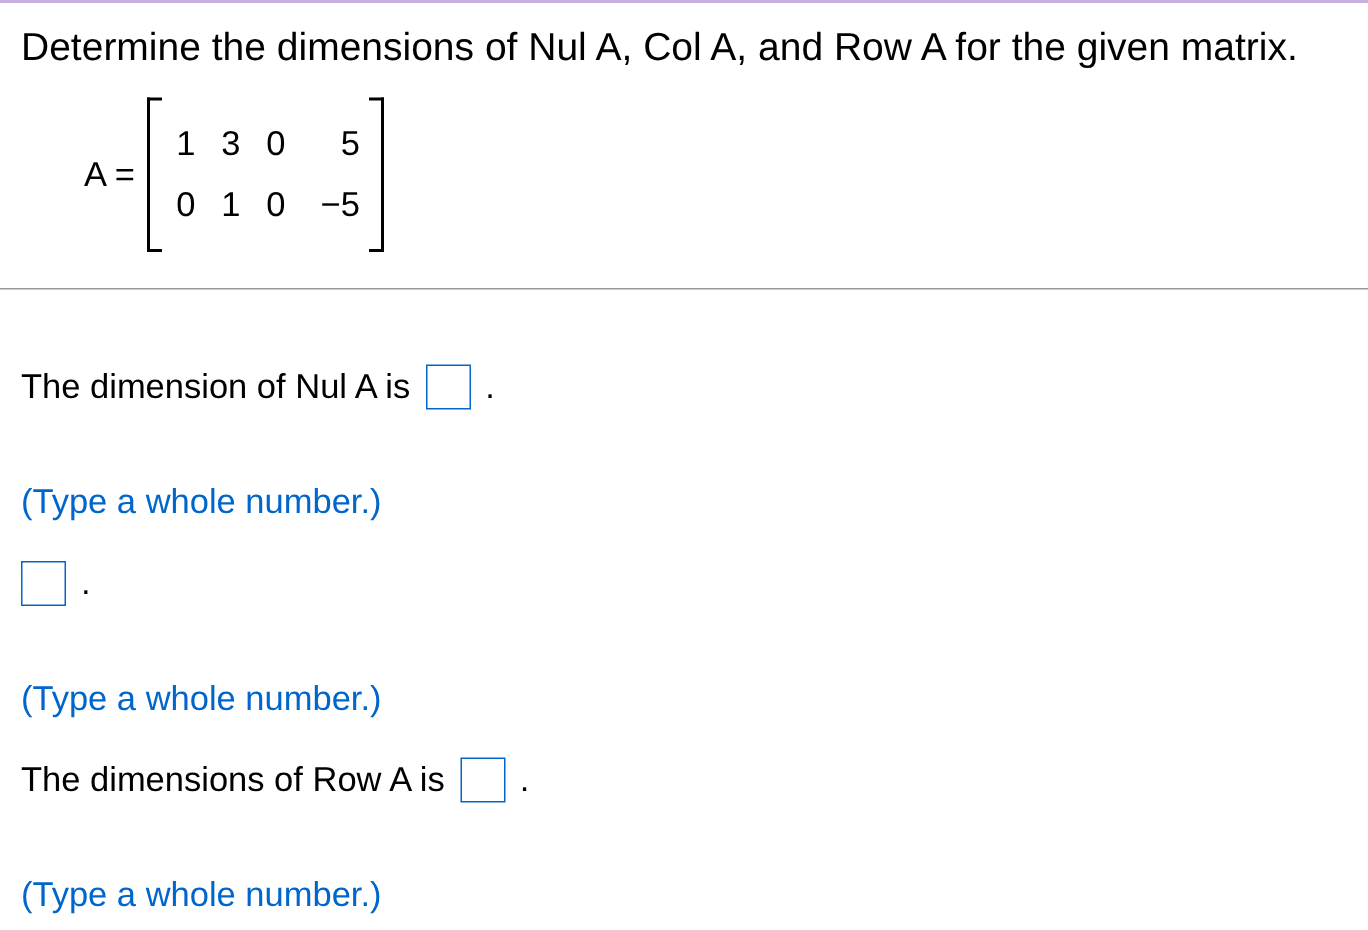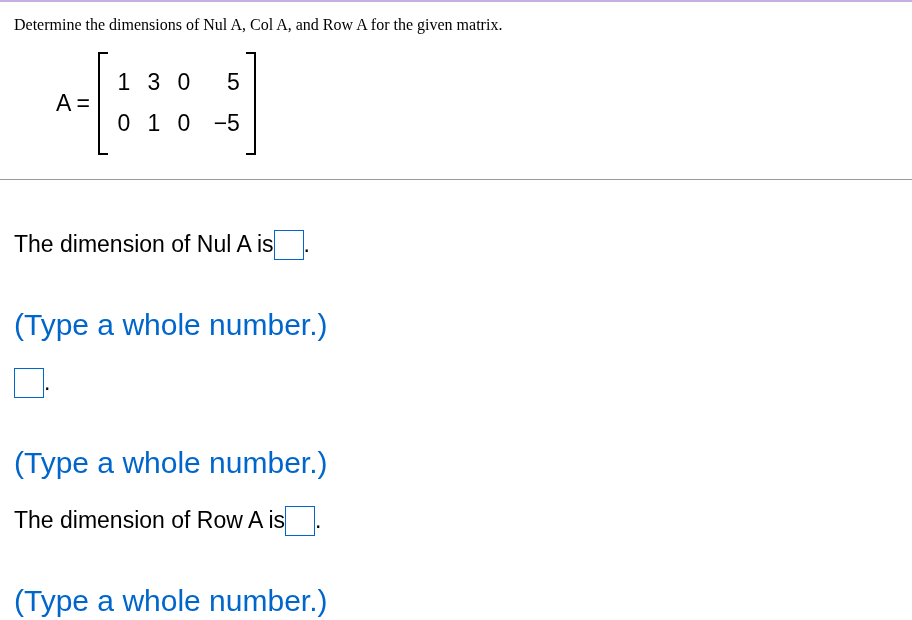--- a/index.html
+++ b/index.html
@@ -17,24 +17,23 @@
       position: relative;
     }
     .top-border {
       border-top: 2px solid #c5b0e0;
       margin: 0;
     }
     .question-area {
       padding: 14px 14px 24px 14px;
     }
     .question-text {
-      font-size: 16px;
+      font-size: 26px;
       color: #000;
       margin-bottom: 18px;
-      font-family: Liberation Serif, serif;
     }
     .matrix-container {
       display: flex;
       align-items: center;
       margin-left: 42px;
       margin-top: 8px;
     }
     .matrix-label {
       font-size: 23px;
       margin-right: 8px;
@@ -83,25 +82,25 @@
       padding: 50px 14px 14px 14px;
     }
     .answer-block {
       margin-bottom: 26px;
     }
     .answer-line {
       font-size: 23px;
       color: #000;
       display: flex;
       align-items: center;
-      gap: 0;
+      gap: 10px;
       margin-bottom: 4px;
     }
     .hint {
-      font-size: 30px;
+      font-size: 23px;
       color: #0066cc;
       margin-top: 48px;
     }
     .input-box {
       display: inline-block;
       width: 30px;
       height: 30px;
       border: 1px solid #0066cc;
       background: #fff;
       vertical-align: middle;
@@ -154,20 +153,20 @@
   <div class="answer-block">
     <div class="answer-line">
       <span class="input-box"></span>
       <span>.</span>
     </div>
     <div class="hint">(Type a whole number.)</div>
   </div>
 
   <div class="answer-block">
     <div class="answer-line">
-      <span>The dimension of Row A is</span>
+      <span>The dimensions of Row A is</span>
       <span class="input-box"></span>
       <span>.</span>
     </div>
     <div class="hint">(Type a whole number.)</div>
   </div>
 
 </div>
 
 </body></html>

